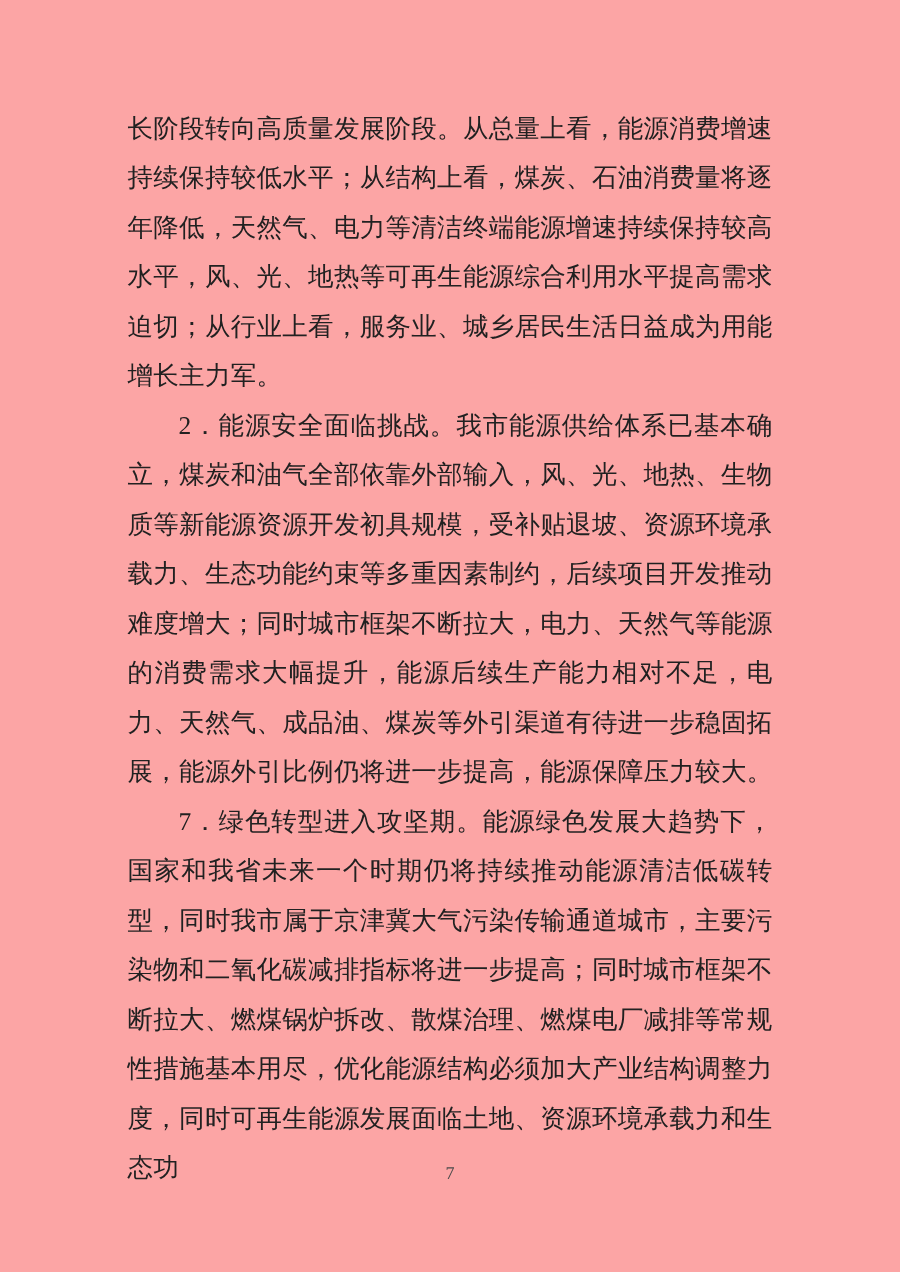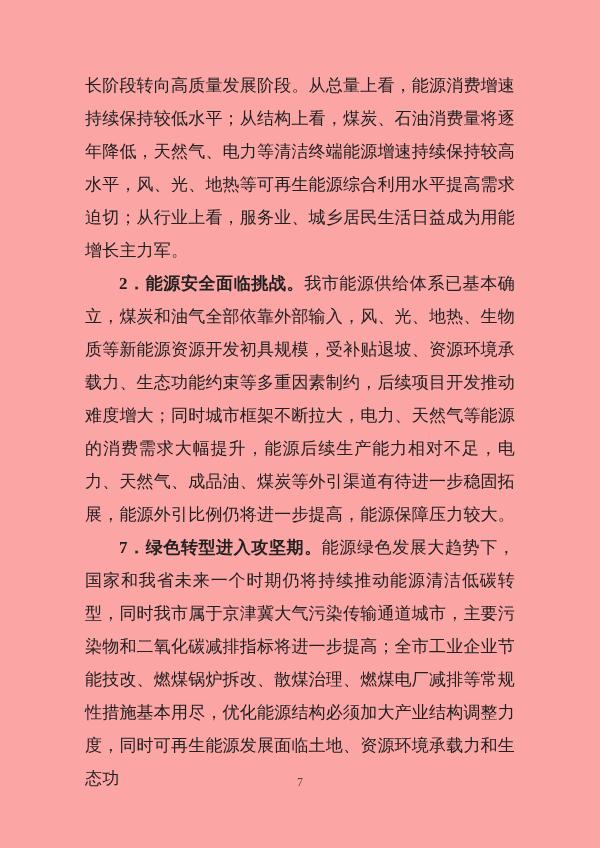--- a/index.html
+++ b/index.html
@@ -30,37 +30,37 @@
     margin: 0;
     padding: 0;
   }
   .para.indent {
     text-indent: 34px;
   }
   .run {
     font-weight: 400;
   }
   .run.bold {
-    font-weight: 700;
+    font-weight: 400;
   }
   .page-number {
     position: absolute;
     top: 774px;
     left: 0;
     width: 100%;
     text-align: center;
     font-size: 12px;
     line-height: 16px;
     color: #4a4a4a;
     font-family: "Liberation Serif", "DejaVu Serif", serif;
   }
 </style>
 </head>
 <body>
 
 <div class="page">
   <div class="body-text">
       <p class="para"><span class="run">长阶段转向高质量发展阶段。从总量上看，能源消费增速持续保持较低水平；从结构上看，煤炭、石油消费量将逐年降低，天然气、电力等清洁终端能源增速持续保持较高水平，风、光、地热等可再生能源综合利用水平提高需求迫切；从行业上看，服务业、城乡居民生活日益成为用能增长主力军。</span></p>
       <p class="para indent"><span class="run bold">2．能源安全面临挑战。</span><span class="run">我市能源供给体系已基本确立，煤炭和油气全部依靠外部输入，风、光、地热、生物质等新能源资源开发初具规模，受补贴退坡、资源环境承载力、生态功能约束等多重因素制约，后续项目开发推动难度增大；同时城市框架不断拉大，电力、天然气等能源的消费需求大幅提升，能源后续生产能力相对不足，电力、天然气、成品油、煤炭等外引渠道有待进一步稳固拓展，能源外引比例仍将进一步提高，能源保障压力较大。</span></p>
-      <p class="para indent"><span class="run bold">7．绿色转型进入攻坚期。</span><span class="run">能源绿色发展大趋势下，国家和我省未来一个时期仍将持续推动能源清洁低碳转型，同时我市属于京津冀大气污染传输通道城市，主要污染物和二氧化碳减排指标将进一步提高；全市工业企业节能技改、燃煤锅炉拆改、散煤治理、燃煤电厂减排等常规性措施基本用尽，优化能源结构必须加大产业结构调整力度，同时可再生能源发展面临土地、资源环境承载力和生态功</span></p>
+      <p class="para indent"><span class="run bold">7．绿色转型进入攻坚期。</span><span class="run">能源绿色发展大趋势下，国家和我省未来一个时期仍将持续推动能源清洁低碳转型，同时我市属于京津冀大气污染传输通道城市，主要污染物和二氧化碳减排指标将进一步提高；同时城市框架不断拉大、燃煤锅炉拆改、散煤治理、燃煤电厂减排等常规性措施基本用尽，优化能源结构必须加大产业结构调整力度，同时可再生能源发展面临土地、资源环境承载力和生态功</span></p>
     </div>
   <div class="page-number">7</div>
 </div>
 
 </body></html>

